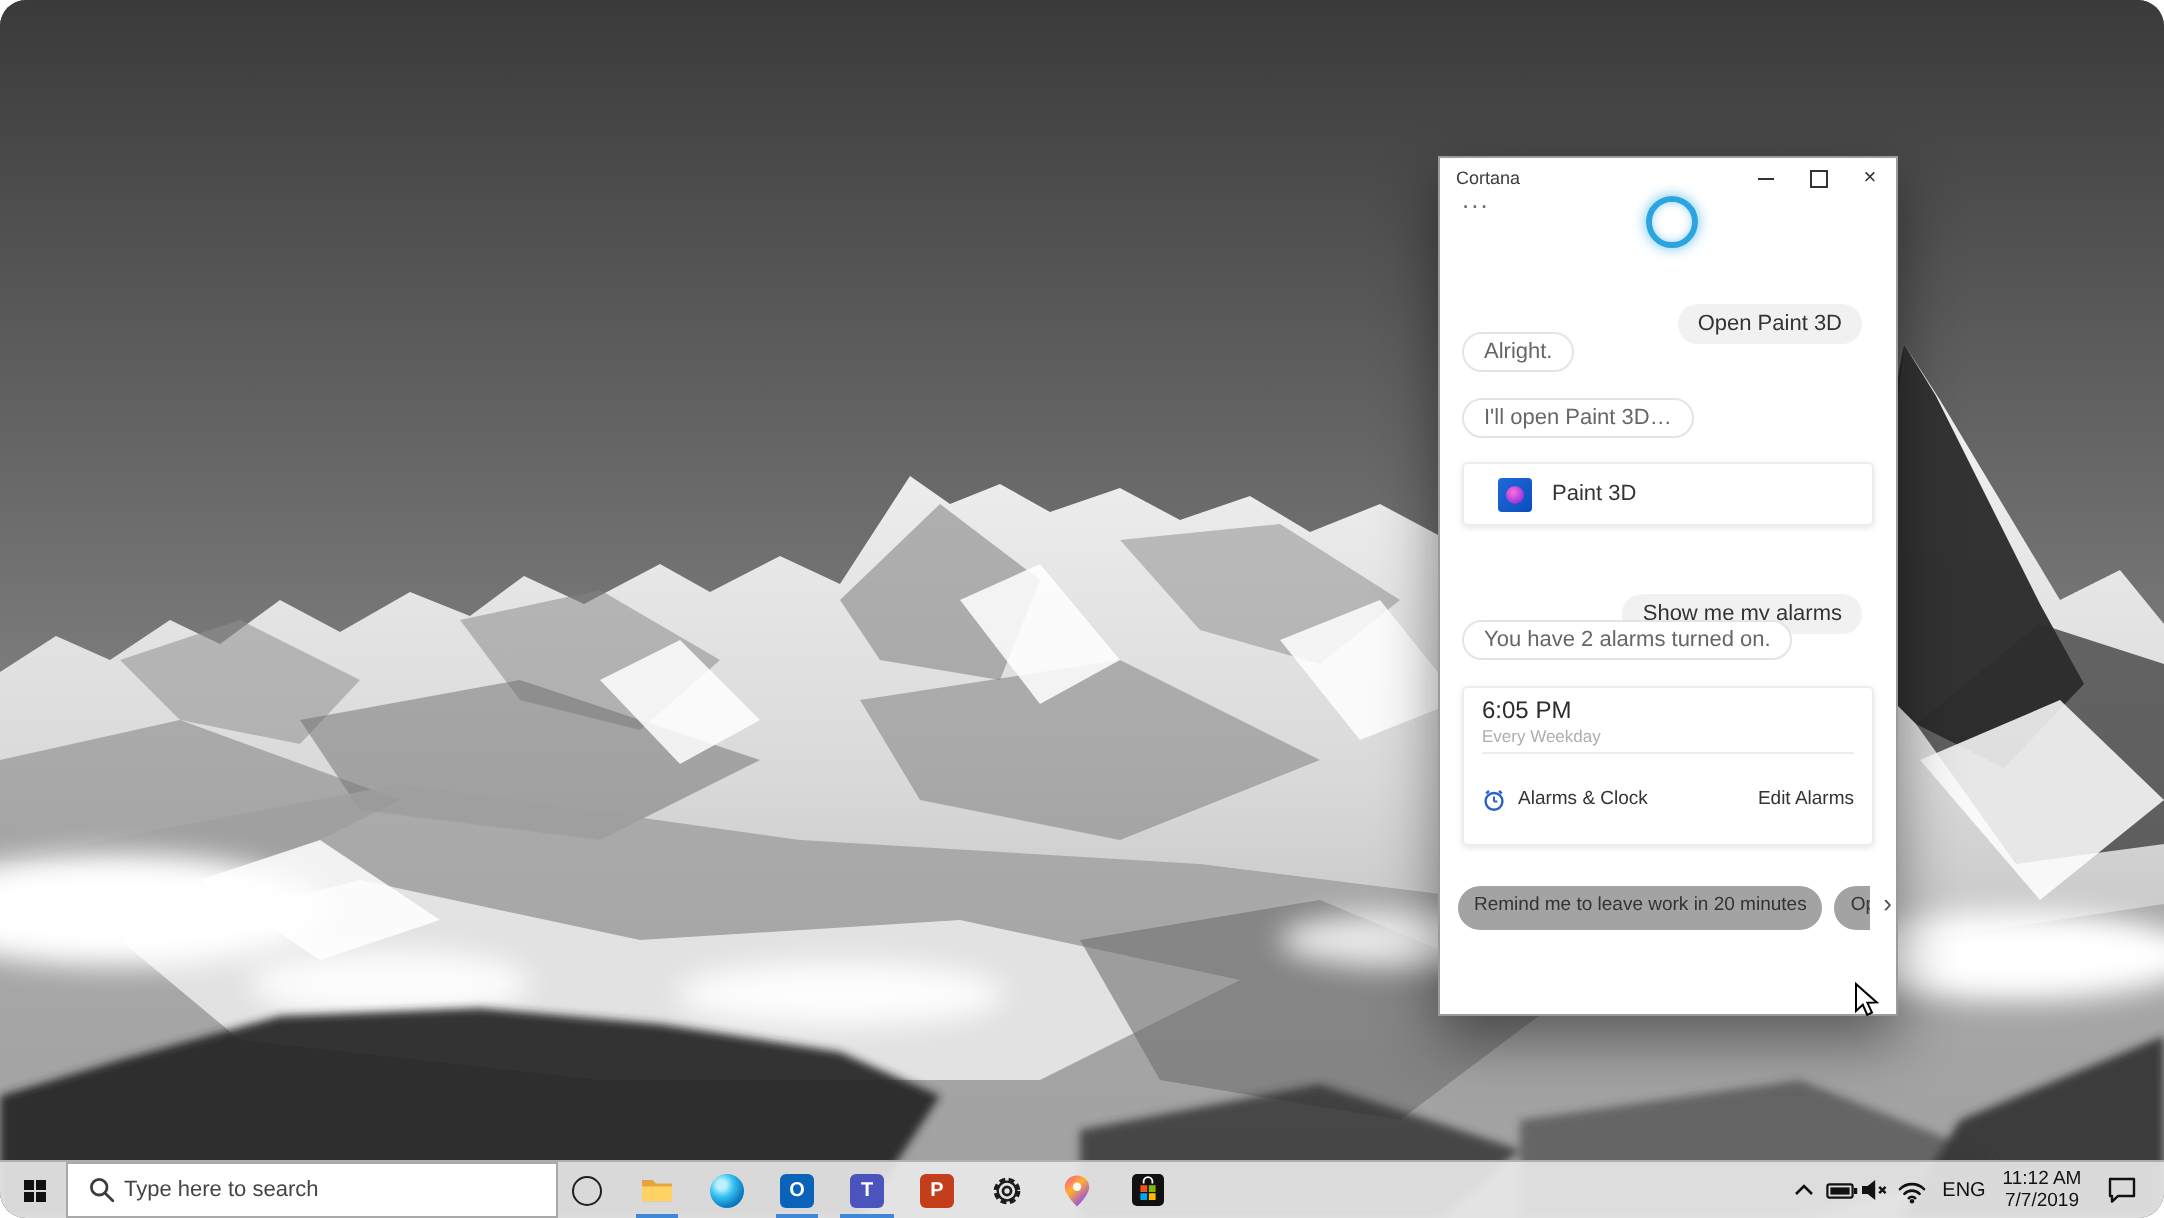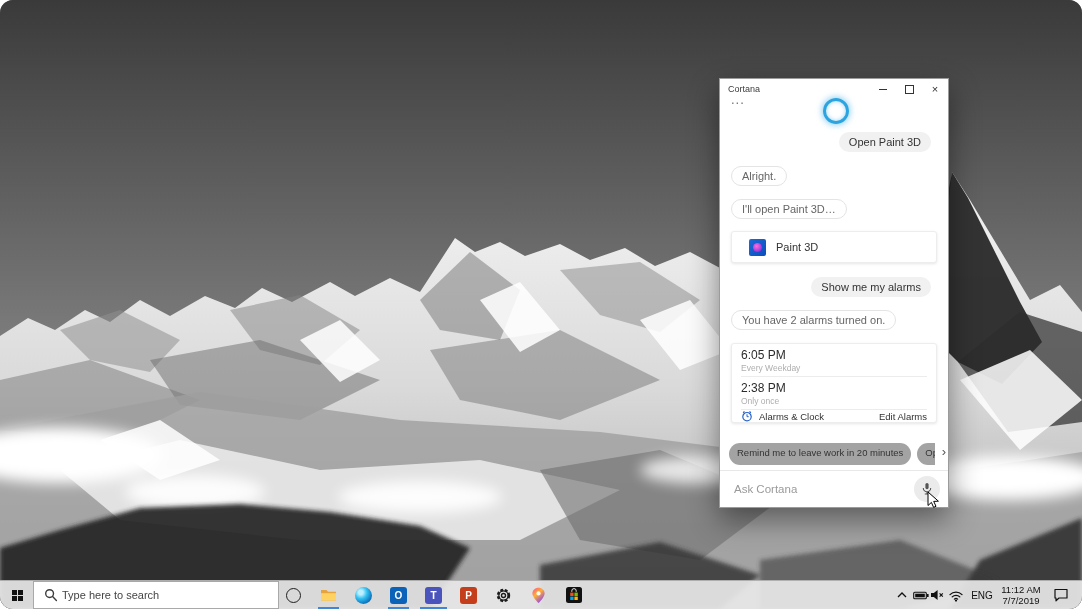--- a/index.html
+++ b/index.html
@@ -15,21 +15,21 @@
   .win-title{font-size:9px;color:#3c3c3c;padding-left:8px;flex:1;}
   .win-btn{width:26px;height:20px;display:flex;align-items:center;justify-content:center;color:#333;}
   .glyph-min{width:8px;height:1px;background:#333;}
   .glyph-max{width:7px;height:7px;border:1px solid #333;}
   .glyph-close{font-size:11px;line-height:1;color:#333;}
   .menu-dots{position:absolute;left:11px;top:13px;font-size:13px;letter-spacing:1px;color:#707070;}
   .ring{position:absolute;left:103px;top:19px;width:20px;height:20px;border-radius:50%;
     border:3px solid #2ba4e0;
     box-shadow:0 0 6px 1px rgba(55,170,230,.55), inset 0 0 4px rgba(55,170,230,.5);}
   .chip-r{position:absolute;right:17px;background:#f1f1f1;border-radius:11px;
-    padding:4px 10px;font-size:11px;color:#333;white-space:nowrap;}
+    padding:4px 10px;font-size:11px;color:#333;white-space:nowrap;margin-top:20px;}
   .bub-l{position:absolute;left:11px;background:#fff;border:1px solid #e4e4e4;border-radius:11px;
     padding:3px 10px;font-size:11px;color:#666;white-space:nowrap;}
   .card{position:absolute;left:11px;width:206px;background:#fff;border:1px solid #ededed;
     border-radius:3px;box-shadow:0 1px 3px rgba(0,0,0,.10);box-sizing:border-box;}
   .p3d-card{top:152px;height:32px;display:flex;align-items:center;padding-left:17px;}
   .p3d-icon{width:17px;height:17px;border-radius:2px;position:relative;
     background:linear-gradient(135deg,#1e6ad8,#0b4ebd);}
   .p3d-icon::after{content:"";position:absolute;left:4px;top:4px;width:9px;height:9px;border-radius:50%;
     background:radial-gradient(circle at 40% 35%,#ff6fd8,#a13ae0 65%,#6a23b8);}
   .p3d-label{font-size:11px;color:#333;margin-left:10px;}
@@ -169,50 +169,37 @@
     </div>
 
     <div class="chip-r" style="top:198px">Show me my alarms</div>
     <div class="bub-l" style="top:231px">You have 2 alarms turned on.</div>
 
     <div class="card alarms-card">
       <div class="alarm-row">
         <div class="alarm-time">6:05 PM</div>
         <div class="alarm-sub">Every Weekday</div>
       </div>
-      <div class="alarm-row">
-        <div class="alarm-time">2:38 PM</div>
-        <div class="alarm-sub">Only once</div>
-      </div>
       <div class="alarms-foot">
         <svg width="12" height="12" viewBox="0 0 12 12">
           <circle cx="6" cy="6.7" r="4.2" fill="none" stroke="#2864c8" stroke-width="1.2"></circle>
           <path d="M6,6.7 L6,4.2 M6,6.7 L7.7,6.7" stroke="#2864c8" stroke-width="1" fill="none"></path>
           <path d="M2.1,2.7 L3.5,1.5 M9.9,2.7 L8.5,1.5" stroke="#2864c8" stroke-width="1.2" fill="none"></path>
         </svg>
         <span class="app">Alarms &amp; Clock</span>
         <span class="edit">Edit Alarms</span>
       </div>
     </div>
 
     <div class="sugg-row">
       <span class="chip-s">Remind me to leave work in 20 minutes</span>
       <span class="chip-s">Open Teams</span>
     </div>
     <span class="sugg-more">›</span>
 
-    <div class="input-bar">
-      <span class="ask">Ask Cortana</span>
-      <span class="mic-btn">
-        <svg width="12" height="14" viewBox="0 0 12 14">
-          <rect x="4.4" y="1" width="3.2" height="6.2" rx="1.6" fill="#555"></rect>
-          <path d="M2.3,6 a3.7,3.7 0 0 0 7.4,0 M6,9.8 L6,12 M3.8,12 L8.2,12" stroke="#555" stroke-width="1.1" fill="none"></path>
-        </svg>
-      </span>
-    </div>
 
     <svg class="cursor" width="13" height="18" viewBox="0 0 13 18">
       <path d="M1,1 L1,14.5 L4.4,11.4 L6.6,16.4 L9,15.3 L6.7,10.4 L11.4,10.2 Z" fill="#fff" stroke="#000" stroke-width="1"></path>
     </svg>
   </div>
 
   <div class="taskbar">
 
     <div class="tb-abs start">
       <span class="winlogo">

